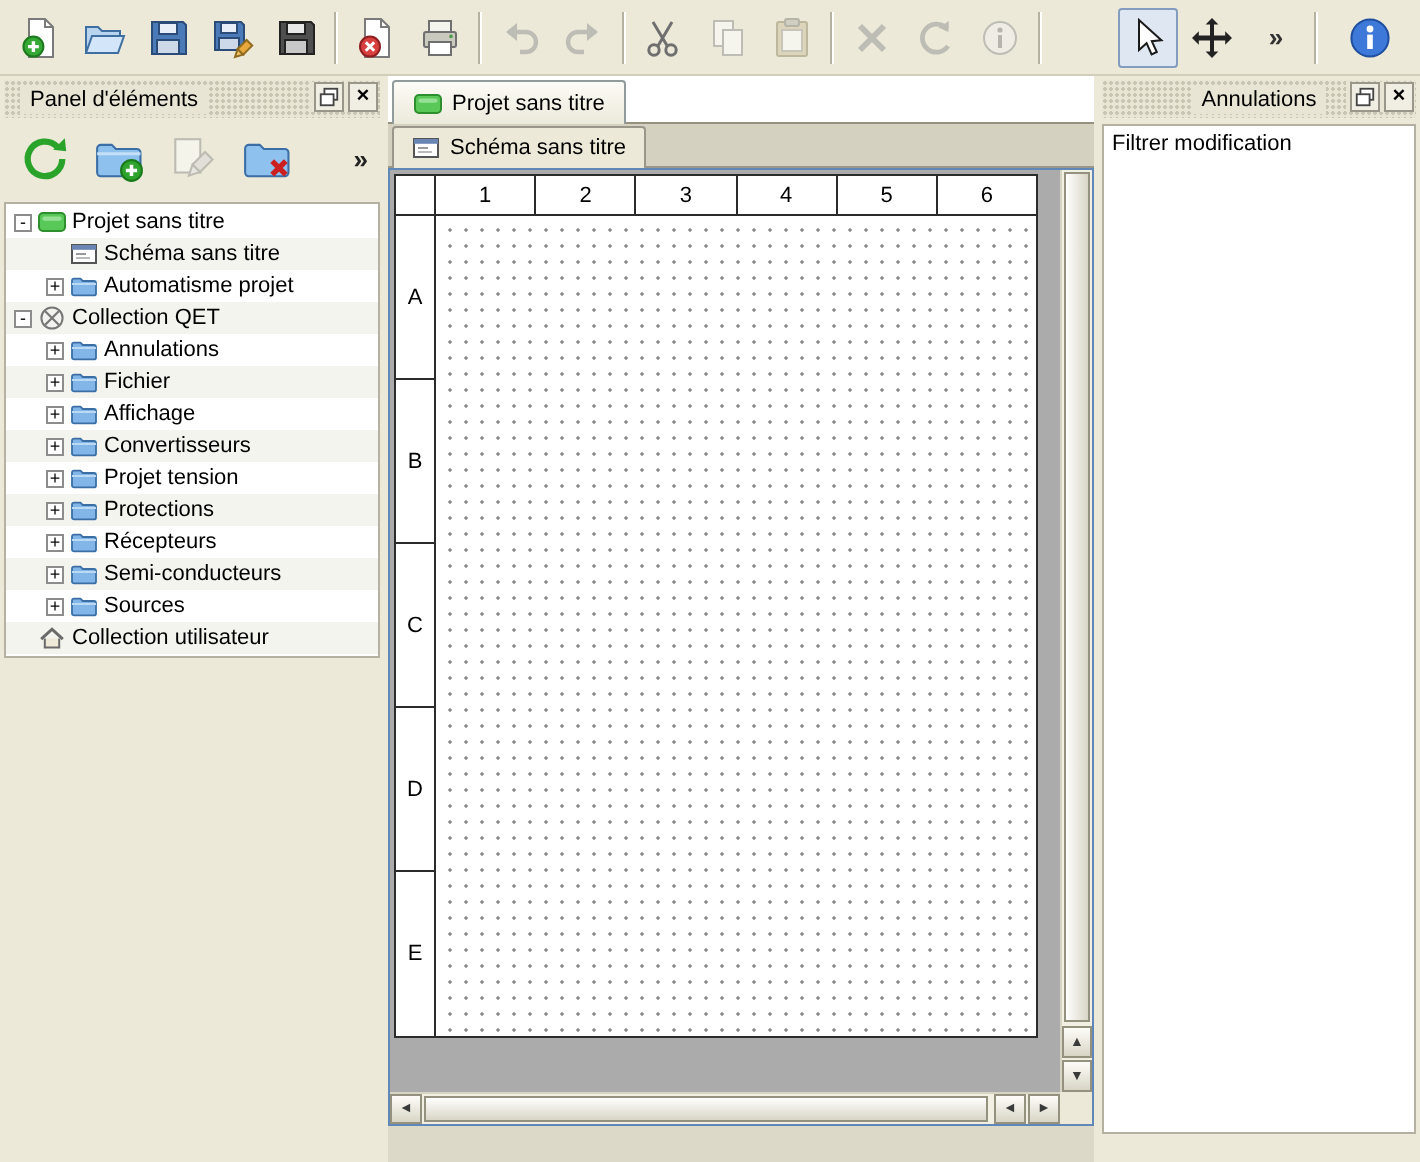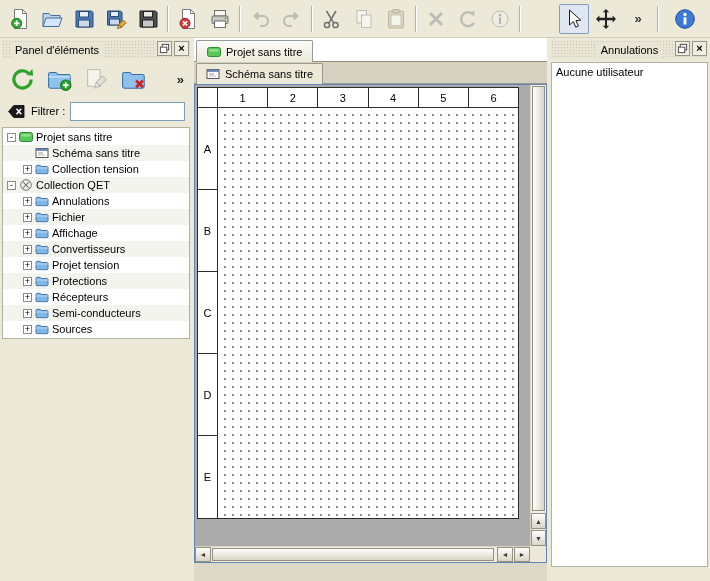--- a/index.html
+++ b/index.html
@@ -322,32 +322,20 @@
           <div class="pbtn">
             <span>
               <svg viewBox="0 0 24 24">
                 <path d="M1.5 7c0-1 .8-1.8 1.8-1.8h5.2l2 2h10c1 0 1.8.8 1.8 1.8v9.5c0 1-.8 1.8-1.8 1.8H3.3c-1 0-1.8-.8-1.8-1.8z" fill="#8fc1ef" stroke="#3a6ea5"></path>
                 <path d="M14.5 13l6.5 6.5M21 13l-6.5 6.5" stroke="#cc1f1f" stroke-width="2.6"></path>
               </svg>
             </span>
           </div>
           <div class="poverflow">»</div>
         </div>
-      <div class="frow">
-        <span class="fclear">
-            <span>
-              <svg viewBox="0 0 24 24">
-                <path d="M8.5 4.5h13v15h-13L2 12z" fill="#1a1a1a" stroke="#000"></path>
-                <path d="M12 8.5l6 7M18 8.5l-6 7" stroke="#fff" stroke-width="1.8"></path>
-              </svg>
-            </span>
-          </span>
-        <span class="flabel">Filtrer :</span>
-        <input class="finput" value="" style="">
-      </div>
       <div class="tree">
           <div class="trow" style="padding-left:4px">
             <span class="texp">-</span>
             <span class="ticon13">
               <svg viewBox="0 0 14 14">
                 <rect x="0.5" y="2.5" width="13" height="9" rx="2" fill="#58c958" stroke="#2e8f2e"></rect>
                 <rect x="2.2" y="4.2" width="9.6" height="2.2" rx="1.1" fill="#96e096"></rect>
               </svg>
             </span>
             <span class="tlabel">Projet sans titre</span>
@@ -365,21 +353,21 @@
             <span class="tlabel">Schéma sans titre</span>
           </div>
           <div class="trow" style="padding-left:20px">
             <span class="texp">+</span>
             <span class="ticon13">
               <svg viewBox="0 0 14 14">
                 <path d="M1 4.3c0-.5.4-1 1-1h3.2l1.2 1.2H12c.5 0 1 .4 1 1v5.2c0 .5-.4 1-1 1H2c-.5 0-1-.4-1-1z" fill="#82b6e8" stroke="#3a6ea5" stroke-width="0.9"></path>
                 <path d="M1 6h12" stroke="#bcd9f2"></path>
               </svg>
             </span>
-            <span class="tlabel">Collection tension</span>
+            <span class="tlabel">Automatisme projet</span>
           </div>
           <div class="trow" style="padding-left:4px">
             <span class="texp">-</span>
             <span class="ticon13">
               <svg viewBox="0 0 14 14">
                 <circle cx="7" cy="7" r="5.3" fill="#f2f2ee" stroke="#777"></circle>
                 <path d="M3.6 3.6l6.8 6.8M10.4 3.6l-6.8 6.8" stroke="#777" stroke-width="1.1"></path>
               </svg>
             </span>
             <span class="tlabel">Collection QET</span>
@@ -466,20 +454,30 @@
           </div>
           <div class="trow" style="padding-left:20px">
             <span class="texp">+</span>
             <span class="ticon13">
               <svg viewBox="0 0 14 14">
                 <path d="M1 4.3c0-.5.4-1 1-1h3.2l1.2 1.2H12c.5 0 1 .4 1 1v5.2c0 .5-.4 1-1 1H2c-.5 0-1-.4-1-1z" fill="#82b6e8" stroke="#3a6ea5" stroke-width="0.9"></path>
                 <path d="M1 6h12" stroke="#bcd9f2"></path>
               </svg>
             </span>
             <span class="tlabel">Sources</span>
+          </div>
+          <div class="trow" style="padding-left:4px">
+            <span class="texp noexp"></span>
+            <span class="ticon13">
+              <svg viewBox="0 0 14 14">
+                <path d="M1.6 7.6L7 2.6l5.4 5" fill="none" stroke="#6a6a6a" stroke-width="1.5"></path>
+                <path d="M3.4 7.2v4.6h7.2V7.2" fill="#eee8d8" stroke="#6a6a6a"></path>
+              </svg>
+            </span>
+            <span class="tlabel">Collection utilisateur</span>
           </div>
         </div>
       <div class="lfill"></div>
     </div>
 
     <div class="center">
       <div class="tabbar">
         <div class="tab">
           <span class="ticon13">
               <svg viewBox="0 0 14 14">
@@ -561,18 +559,18 @@
                   <rect x="1.5" y="4.5" width="7" height="6" fill="#fff" stroke="#444"></rect>
                 </svg>
               </span>
             </span>
           <span class="dbtn">
               <span>×</span>
             </span>
         </span>
       </div>
       <div class="undolist">
-        <div class="undoitem">Aucune utilisateur</div>
+        <div class="undoitem">Filtrer modification</div>
       </div>
     </div>
 
   </div>
 </div>
 
 </body></html>

